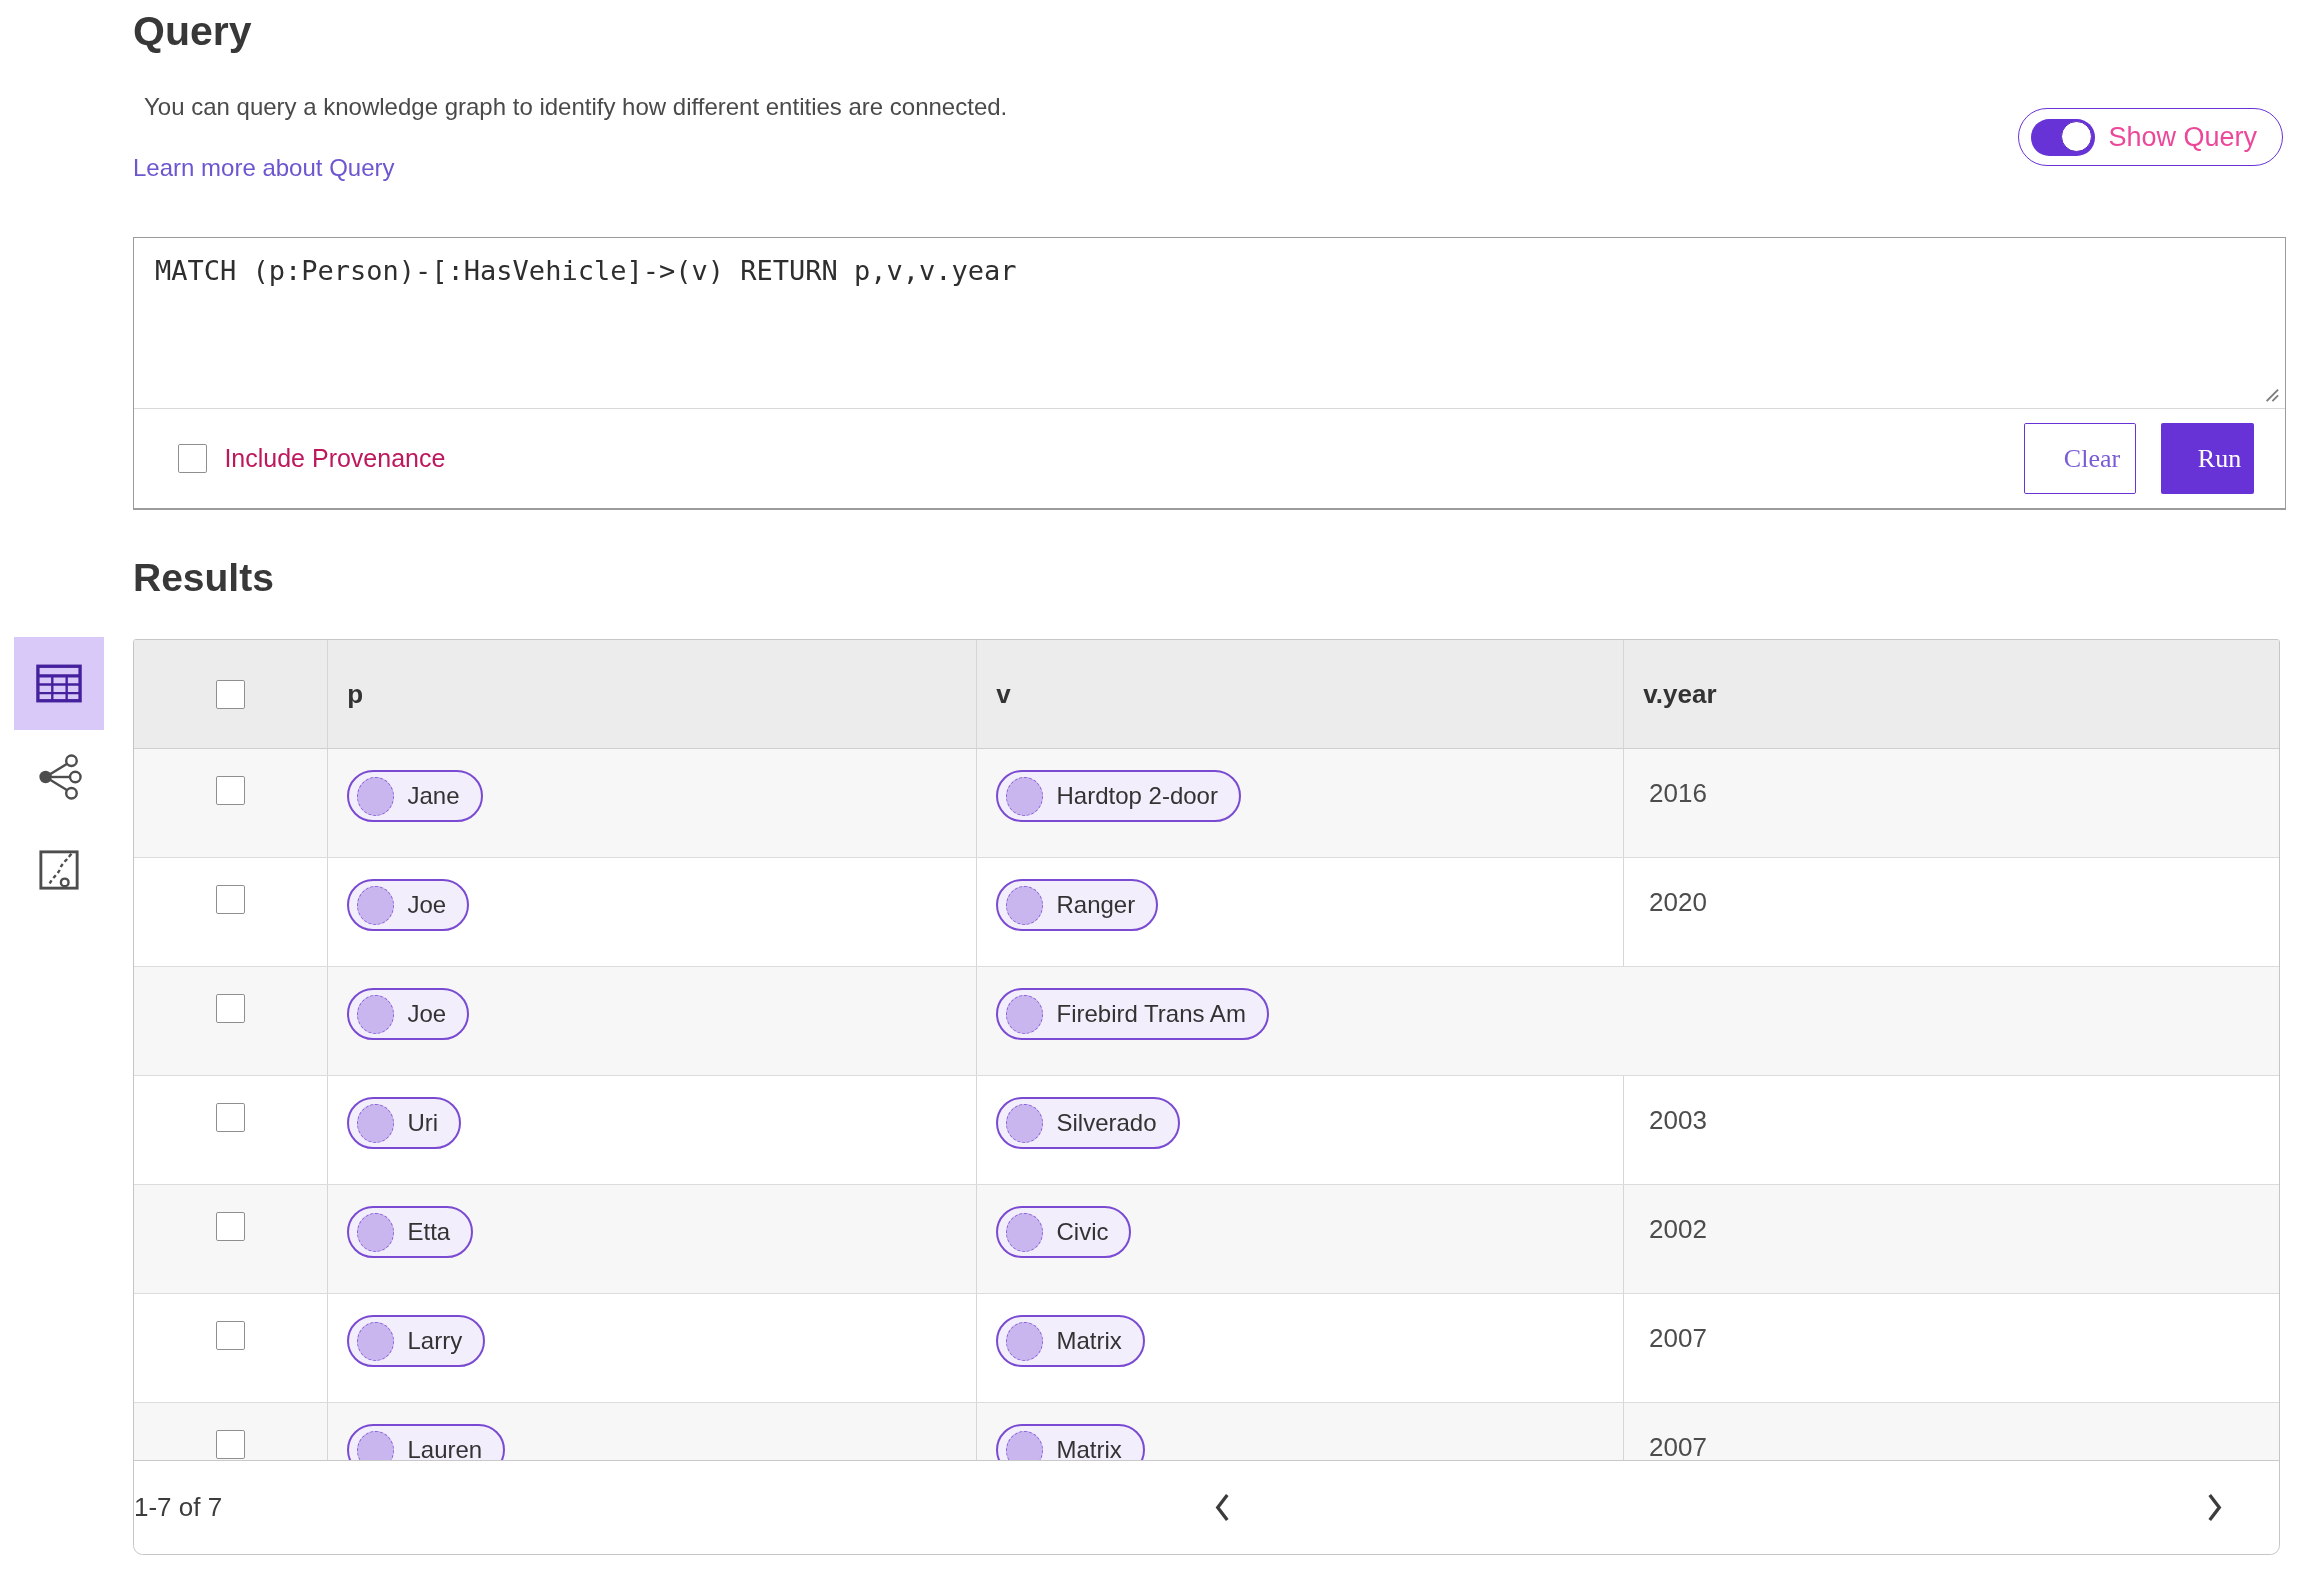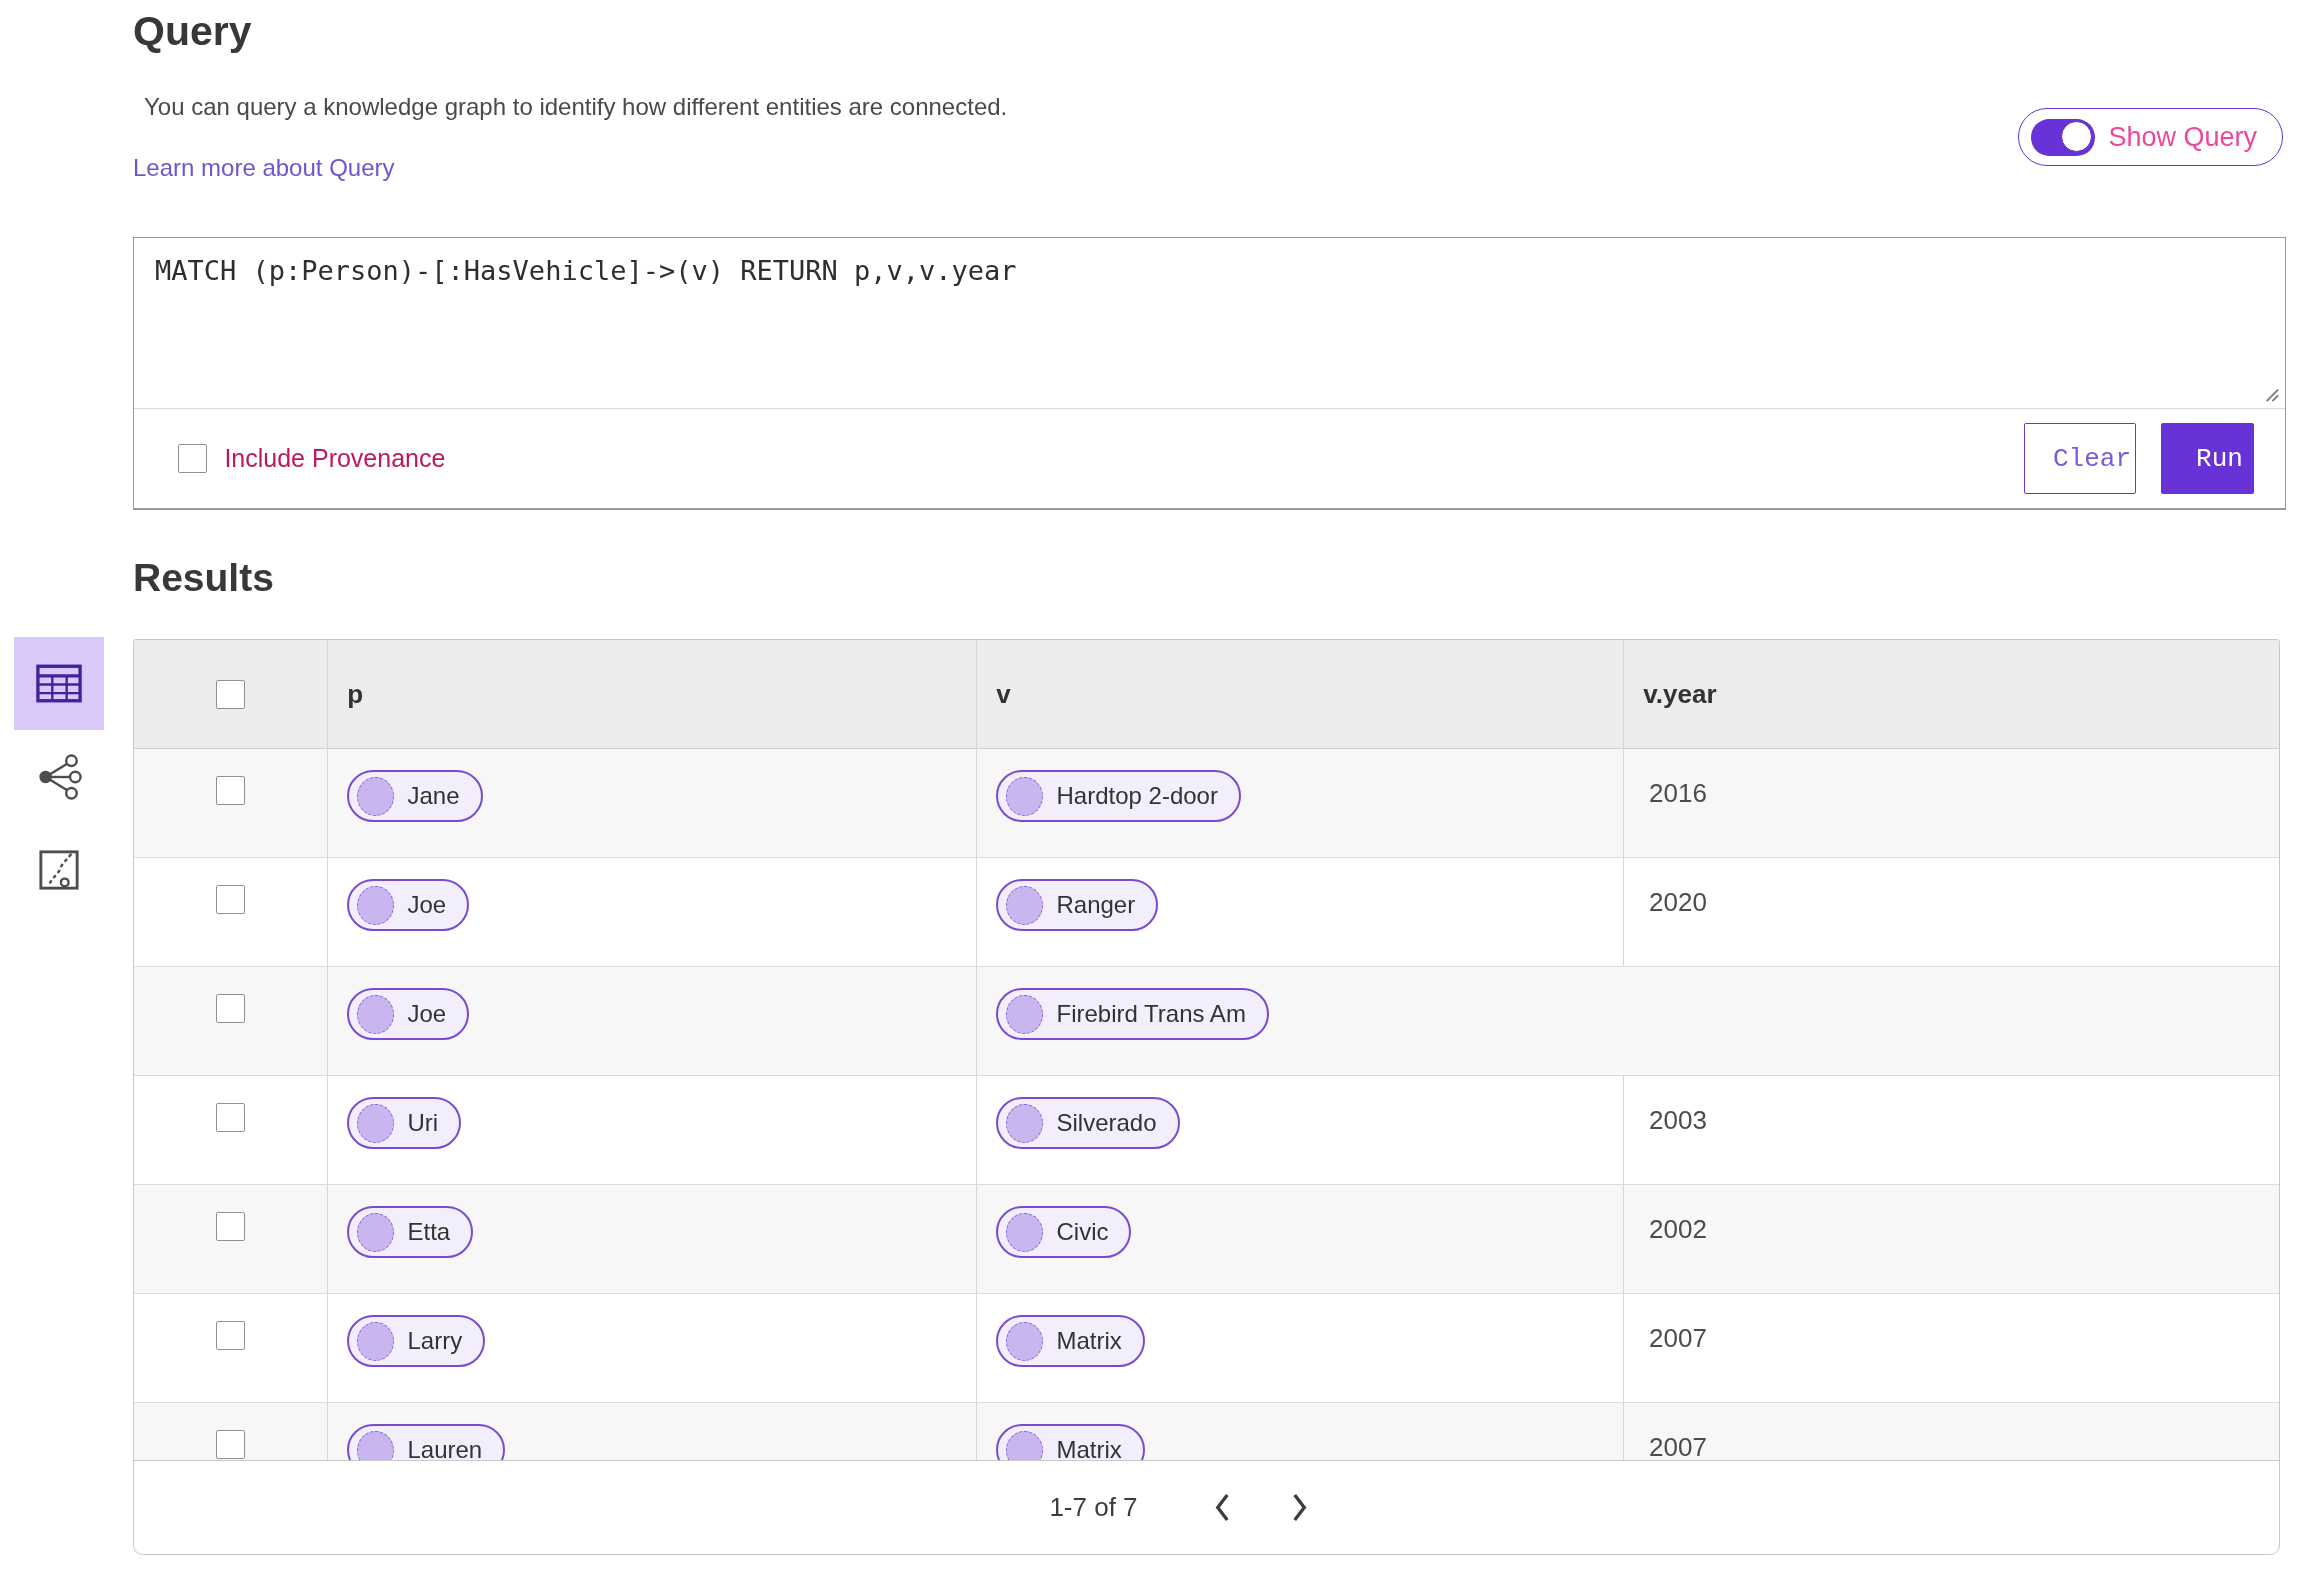--- a/index.html
+++ b/index.html
@@ -32,21 +32,21 @@
   .query-textarea { width: 100%; height: 100%; border: none; outline: none; resize: none;
     padding: 17.4px 39px 9.7px 21px; background: transparent;
     font-family: "DejaVu Sans Mono", monospace; font-size: 27px; color: #2e2e2e; }
   .resize-grip { position: absolute; right: 4.8px; bottom: 4.8px; }
   .panel-footer { height: 99px; display: flex; align-items: center; padding: 0 31px 0 44px; }
   .provenance { display: flex; align-items: center; gap: 17.4px; cursor: pointer; }
   .checkbox { appearance: none; -webkit-appearance: none; width: 29px; height: 29px;
     border: 1.9px solid #8f8f8f; border-radius: 1.9px; background: #fff; cursor: pointer; flex: none; }
   .provenance-label { font-size: 25px; color: #be185d; }
   .footer-spacer { flex: 1; }
-  .btn { font-family: Liberation Mono, monospace; font-size: 26px; cursor: pointer;
+  .btn { font-family: Liberation Serif, serif; font-size: 26px; cursor: pointer;
     height: 71px; border-radius: 1.9px; padding-left: 24px; }
   .btn-clear { width: 112px; background: #ffffff; border: 1.9px solid #6733d6;
     color: #7a5bd6; margin-right: 25px; }
   .btn-run { width: 93px; background: #6733d6; border: none; color: #ffffff; }
 
   
   .results-title { position: absolute; left: 133px; top: 556px;
     font-size: 39px; font-weight: 700; color: #383838; }
 
   
@@ -78,21 +78,21 @@
   .pill { display: inline-flex; align-items: center; height: 52px;
     border: 2.9px solid #7a4bd2; border-radius: 26px; background: #f2eefb;
     padding: 0 21px 0 7.7px; gap: 13.5px; cursor: pointer; }
   .pill-circle { width: 37px; height: 39px; border-radius: 50%;
     background: #c9b6ef; border: 1.9px dashed #8a63d9; flex: none; }
   .pill-label { font-size: 24px; color: #333333; white-space: nowrap; }
 
   
   .table-footer { position: absolute; left: 0; right: 0; bottom: 0; height: 94px;
     background: #ffffff; border-top: 1px solid #c9c9c9;
-    display: flex; align-items: center; justify-content: center;
+    display: flex; align-items: center; justify-content: space-between;
     padding-right: 41px; border-radius: 0 0 9.7px 9.7px; }
   .page-range { font-size: 26px; color: #3c3c3c; margin-right: 62px; }
   .pager-btn { width: 46px; height: 46px; background: transparent; border: none;
     cursor: pointer; display: flex; align-items: center; justify-content: center; }
   .pager-btn + .pager-btn { margin-left: 31px; }
 </style>
 </head>
 <body>
 
 <div class="page">

